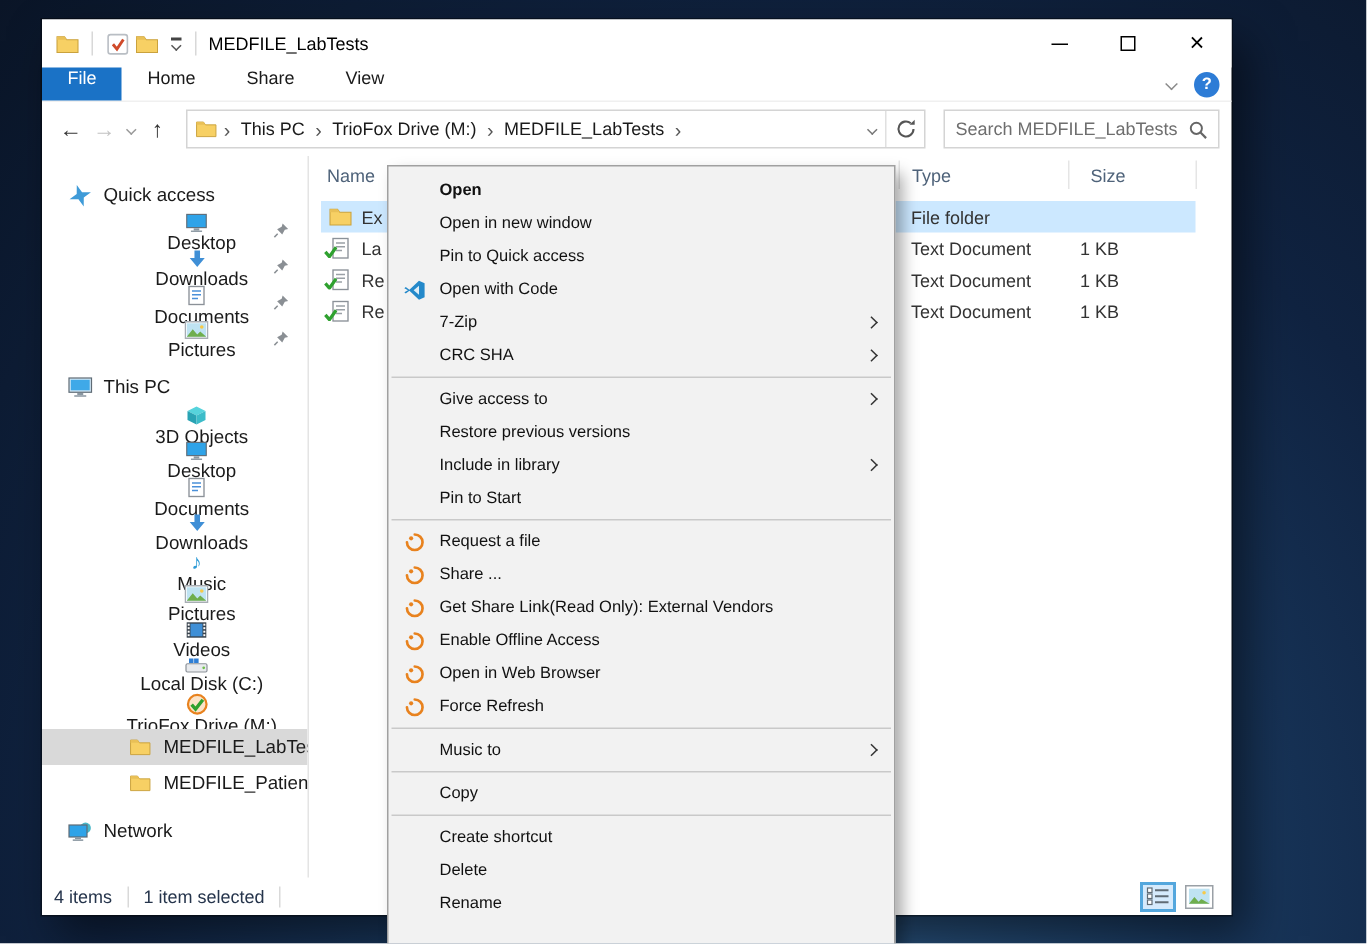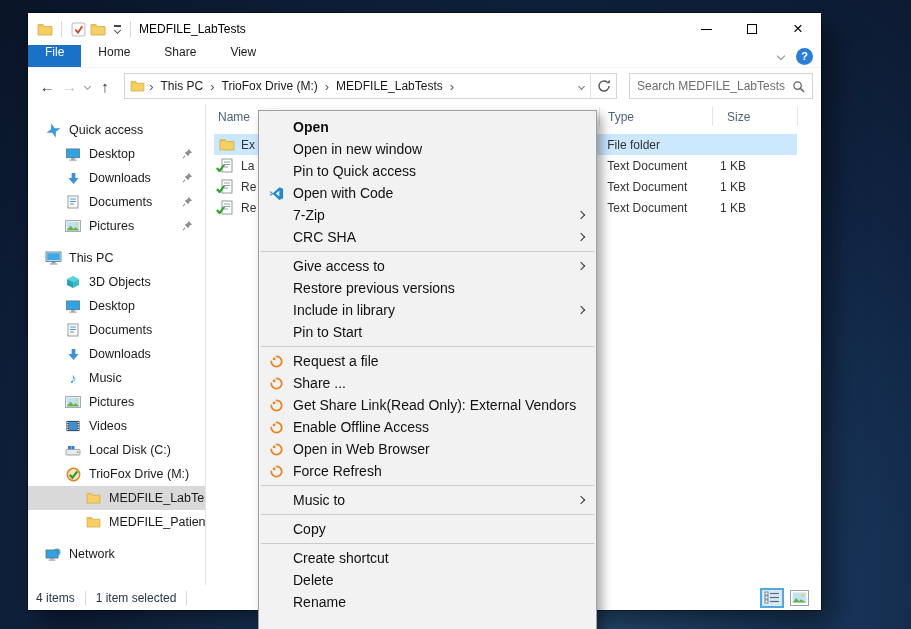--- a/index.html
+++ b/index.html
@@ -44,21 +44,21 @@
   .addr-vline { width:1px; height:24px; background:#e0e0e0; }
   .search-box { width:196px; height:26px; border:1px solid #d4d4d4; display:flex; align-items:center; padding:0 7px; margin-left:12px; }
   .search-box input { border:none; outline:none; flex:1; font-size:12px; font-family:inherit; color:#333; min-width:0; }
   .search-box input::placeholder { color:#6e6e6e; }
 
   
   .main { position:absolute; top:91px; left:0; right:0; bottom:25px; display:flex; }
   .sidebar { width:178px; border-right:1px solid #e4e4e4; padding-top:14px; overflow:hidden; }
   .side-item { height:24px; display:flex; align-items:center; font-size:12.5px; color:#1a1a1a; position:relative; }
   .side-item .ic { width:18px; display:flex; justify-content:center; margin-right:7px; flex:none; }
-  .lv0 { padding-left:16px; } .lv1 { padding-left:36px; } .lv2 { padding-left:56px; }
+  .lv0 { padding-left:16px; } .lv1 { padding-left:36px;flex-direction:column; } .lv2 { padding-left:56px; }
   .side-item.selected { background:#d9d9d9; }
   .side-item .pin { position:absolute; right:12px; top:6px; }
   .side-gap { height:8px; }
   .side-label { white-space:nowrap; }
 
   
   .filelist { flex:1; position:relative; font-size:12px; color:#333; }
   .cols { display:flex; height:25px; align-items:center; color:#4f637a; }
   .col { height:19px; display:flex; align-items:center; border-right:1px solid #e5e5e5; }
   .col-name { width:394px; padding-left:12px; }
@@ -79,21 +79,21 @@
   .statusbar .vsep { width:1px; height:14px; background:#d9d9d9; margin:0 10px; }
   .status-views { margin-left:auto; display:flex; align-items:center; gap:6px; margin-right:4px; }
   .view-details { width:24px; height:20px; background:#d5eafc; border:2px solid #54a7dd; display:flex; align-items:center; justify-content:center; }
   .view-thumb { width:19px; height:16px; background:#fff; border:1px solid #9aa0a6; display:flex; align-items:center; justify-content:center; }
 
   
   .ctx { position:absolute; left:258px; top:110px; width:339px; bottom:-4px; background:#f2f2f2;
     border:1px solid #a0a0a0; box-shadow:5px 5px 10px rgba(0,0,0,.35); padding-top:5px; z-index:50; }
   .mi { height:22px; display:flex; align-items:center; position:relative; }
   .mi .gutter { width:34px; display:flex; justify-content:center; flex:none; }
-  .mi .mlabel { font-size:14px; color:#111; white-space:nowrap; }
+  .mi .mlabel { font-size:11px; color:#111; white-space:nowrap; }
   .mi.bold .mlabel { font-weight:bold; }
   .mi .subarrow { position:absolute; right:12px; width:6px; height:6px; border-right:1.4px solid #333; border-bottom:1.4px solid #333; transform:rotate(-45deg); }
   .msep { height:1px; background:#c9c9c9; margin:3px 2px; }
 </style>
 </head>
 <body>
 
 <div class="stage">
   <div class="window">
 

